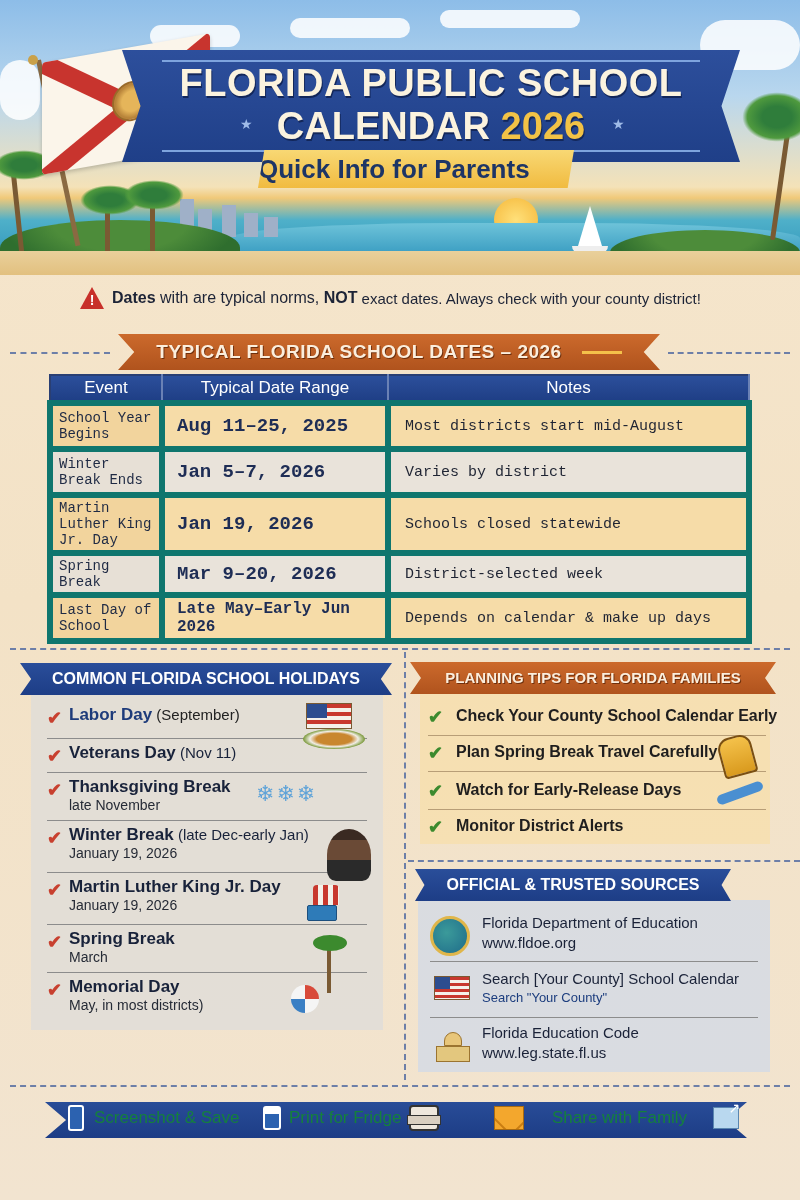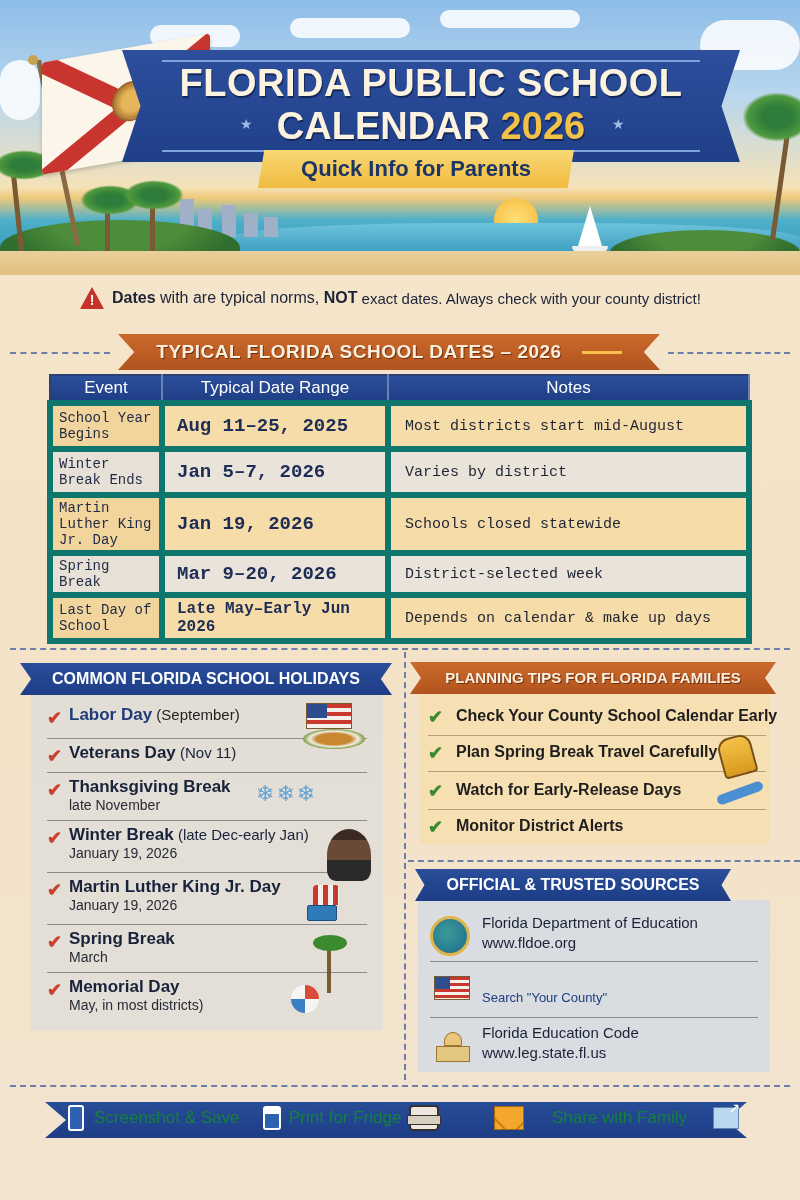--- a/index.html
+++ b/index.html
@@ -54,22 +54,22 @@
   .title-banner::before { top: 10px; }
   .title-banner::after { bottom: 10px; }
   .title-line1 { position: absolute; top: 12px; left: 0; right: 0; font-size: 38px; font-weight: bold; color: #fbf3df; letter-spacing: 0.5px; text-shadow: 1px 2px 0 #13275a; }
   .title-line2 { position: absolute; top: 55px; left: 0; right: 0; font-size: 38px; font-weight: bold; color: #fbf3df; text-shadow: 1px 2px 0 #13275a; }
   .title-year { color: #f2c246; }
   .title-star { position: absolute; color: #9fbbe8; font-size: 14px; }
   .subtitle-ribbon {
     position: absolute; left: 258px; top: 150px; width: 316px; height: 38px;
     background: linear-gradient(180deg,#f8d874,#f1bb40);
     clip-path: polygon(2% 0, 100% 0, 98% 100%, 0 100%);
-    text-align: center; line-height: 38px;
-    font-size: 22px; font-weight: bold; color: #1d3566;
+    text-align: left; line-height: 38px;
+    font-size: 26px; font-weight: bold; color: #1d3566;
     box-shadow: 0 2px 3px rgba(0,0,0,.2);
   }
 
   
   .warning { position: absolute; left: 80px; top: 287px; font-size: 16px; color: #1c2336; white-space: nowrap; display:flex; align-items:center; }
   .warn-icon { width: 24px; height: 22px; margin-right: 8px; position: relative; }
   .warn-icon .tri { width: 0; height: 0; border-left: 12px solid transparent; border-right: 12px solid transparent; border-bottom: 22px solid #c8302a; position:absolute; left:0; top:0; }
   .warn-icon .bang { position:absolute; left:0; width:24px; top:5px; text-align:center; color:#fff; font-weight:bold; font-size:14px; }
   .warning b { font-weight: bold; }
 
@@ -337,20 +337,21 @@
 
 <div class="hdash"></div>
 <div class="src-panel">
   <div class="src-item bordered" style="top:8px;">
     <span class="globe"></span>
     <span class="src-title">Florida Department of Education</span>
     <span class="src-sub">www.fldoe.org</span>
   </div>
   <div class="src-item bordered" style="top:64px;">
     <span class="usflag"></span>
+    <span class="src-title">Search [Your County] School Calendar</span>
     <span class="src-sub link">Search "Your County"</span>
   </div>
   <div class="src-item" style="top:118px;">
     <span class="capitol">
         <span class="dome"></span>
         <span class="base"></span>
       </span>
     <span class="src-title">Florida Education Code</span>
     <span class="src-sub">www.leg.state.fl.us</span>
   </div>

